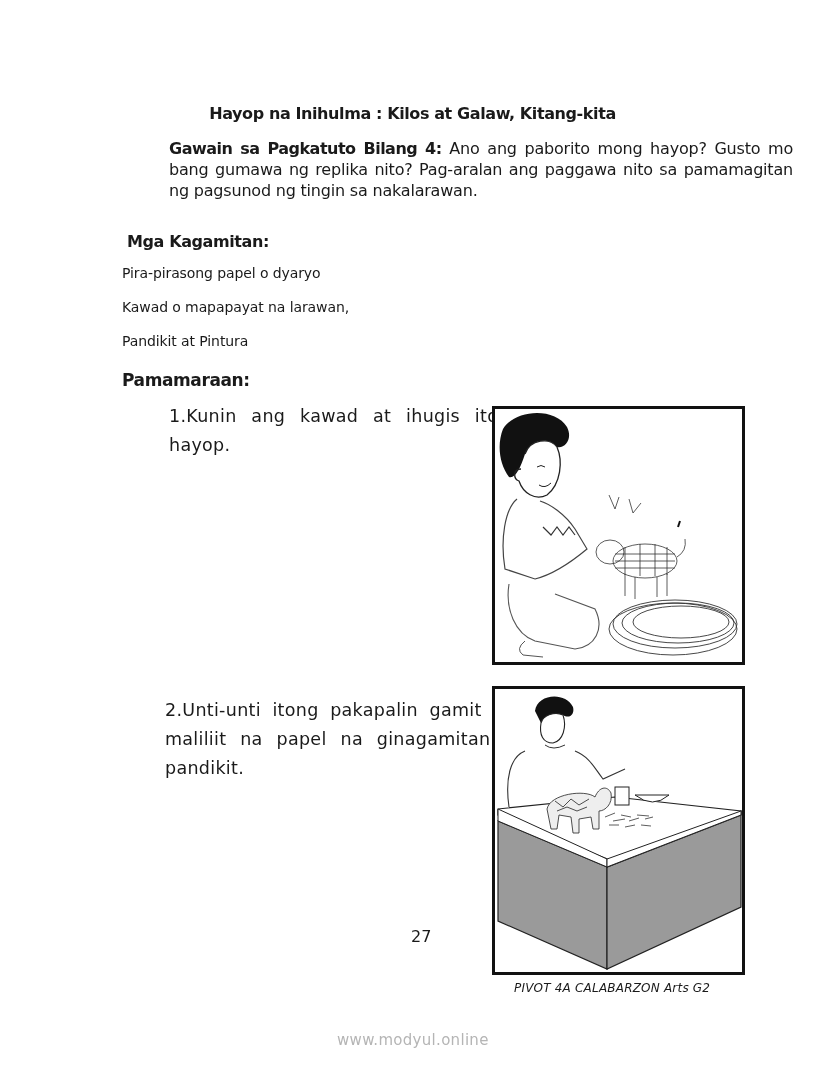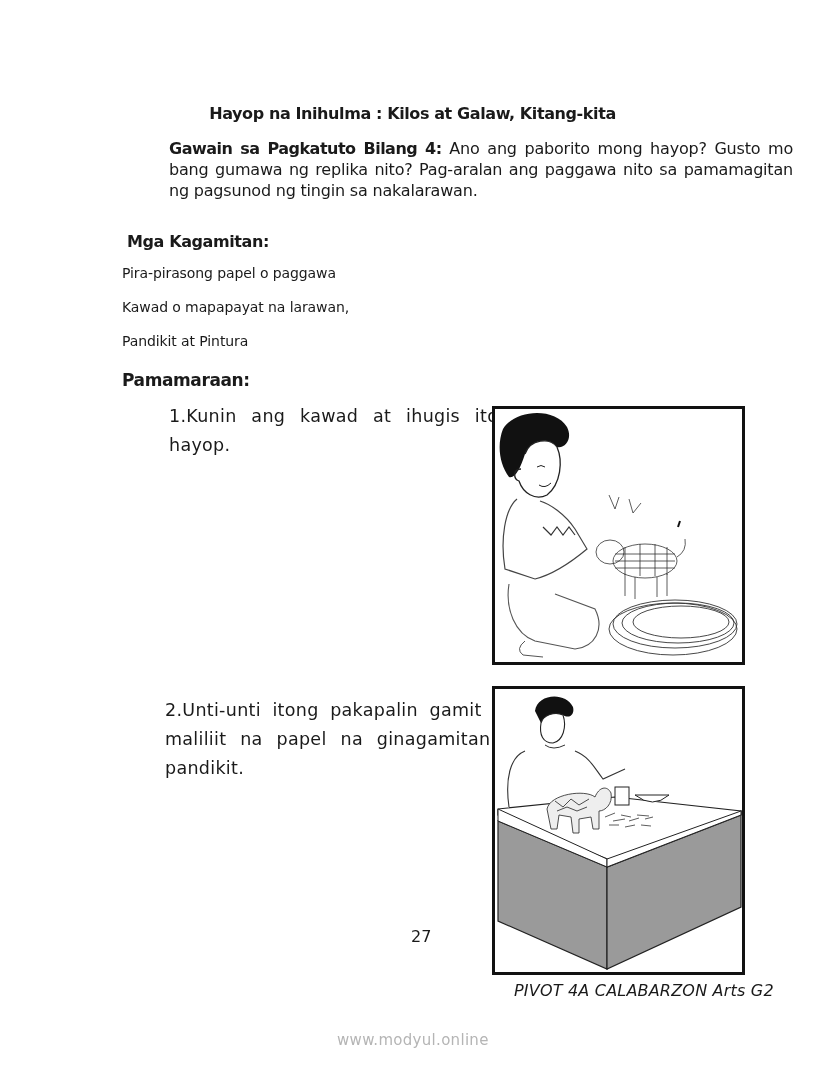--- a/index.html
+++ b/index.html
@@ -9,35 +9,35 @@
   .title { left:0; width:825px; top:104px; text-align:center; font-weight:bold;
            font-size:16px; letter-spacing:-0.4px; }
   .para { left:121px; width:624px; top:138px; font-size:16px; line-height:21px;
           text-align:justify; letter-spacing:-0.2px;margin-left:48px; }
   .para b { letter-spacing:-0.5px; }
   .h { font-weight:bold; font-size:16px; letter-spacing:-0.4px; }
   .mat { font-size:14px; letter-spacing:-0.1px; }
   .step { font-size:17.5px; line-height:29px; text-align:justify; letter-spacing:0.3px;margin-left:48px; }
   .frame { border:3px solid #111; box-sizing:border-box; background:#fff; }
   .pagenum { left:403px; top:927px; font-size:16px;margin-left:8px; }
-  .footer { left:514px; top:981px; font-size:16px; font-style:italic; letter-spacing:0.2px; }
+  .footer { left:514px; top:981px; font-size:12px; font-style:italic; letter-spacing:0.2px; }
   .wm { left:337px; top:1031px; font-size:15px; color:#b5b5b5; letter-spacing:0.3px;text-align:center; }
   svg { display:block; }
 </style>
 </head>
 <body>
 
 <div class="abs title">Hayop na Inihulma : Kilos at Galaw, Kitang-kita</div>
 
 <div class="abs para">
   <b>Gawain sa Pagkatuto  Bilang 4:</b><span> Ano ang paborito mong hayop? Gusto mo bang gumawa ng replika nito? Pag-aralan ang paggawa nito sa pamamagitan ng pagsunod ng tingin sa nakalarawan.</span>
 </div>
 
 <div class="abs h" style="left:127px; top:232px;">Mga Kagamitan:</div>
-<div class="abs mat" style="left:122px; top:265px;">Pira-pirasong papel o paggawa</div>
+<div class="abs mat" style="left:122px; top:265px;">Pira-pirasong papel o dyaryo</div>
 <div class="abs mat" style="left:122px; top:299px;">Kawad o mapapayat na larawan,</div>
 <div class="abs mat" style="left:122px; top:333px;">Pandikit at Pintura</div>
 
 <div class="abs h" style="left:122px; top:370px; font-size:17px;">Pamamaraan:</div>
 
 <div class="abs step" style="left:121px; top:402px; width:352px;">1.Kunin ang kawad at ihugis itong hayop.</div>
 
 <div class="abs frame" style="left:492px; top:406px; width:253px; height:259px;">
   <svg width="247" height="253" viewBox="0 0 247 253">
 

